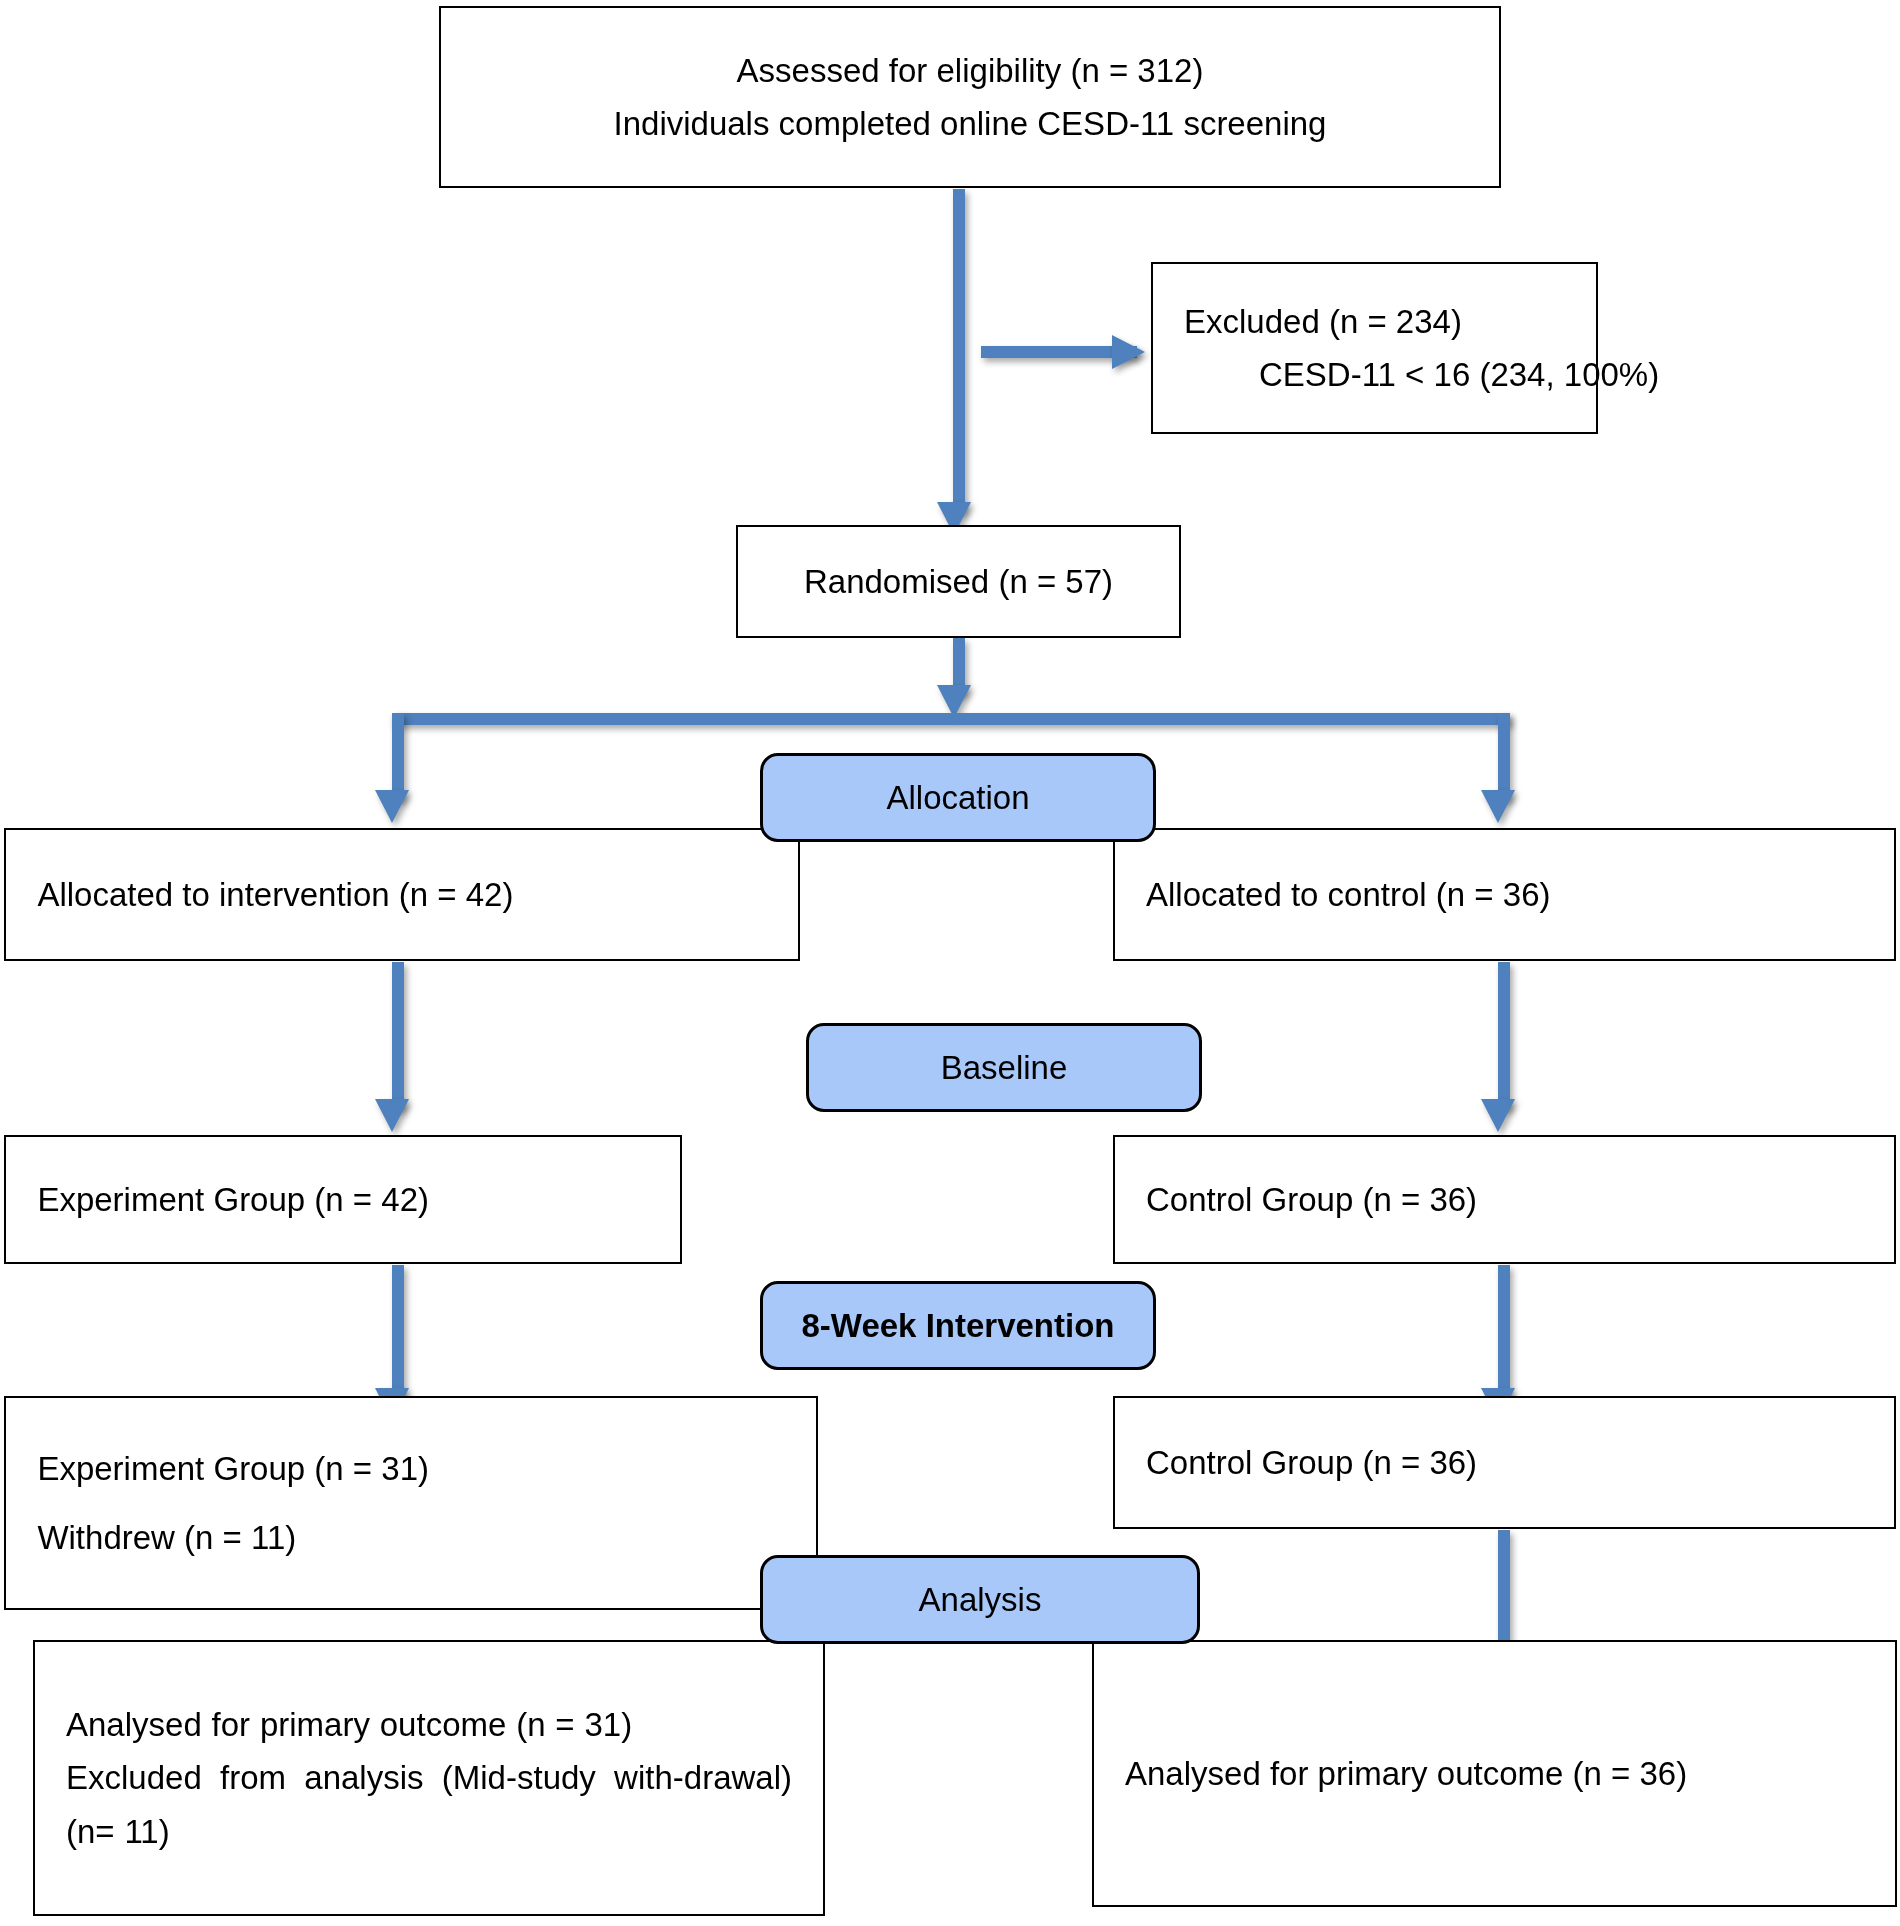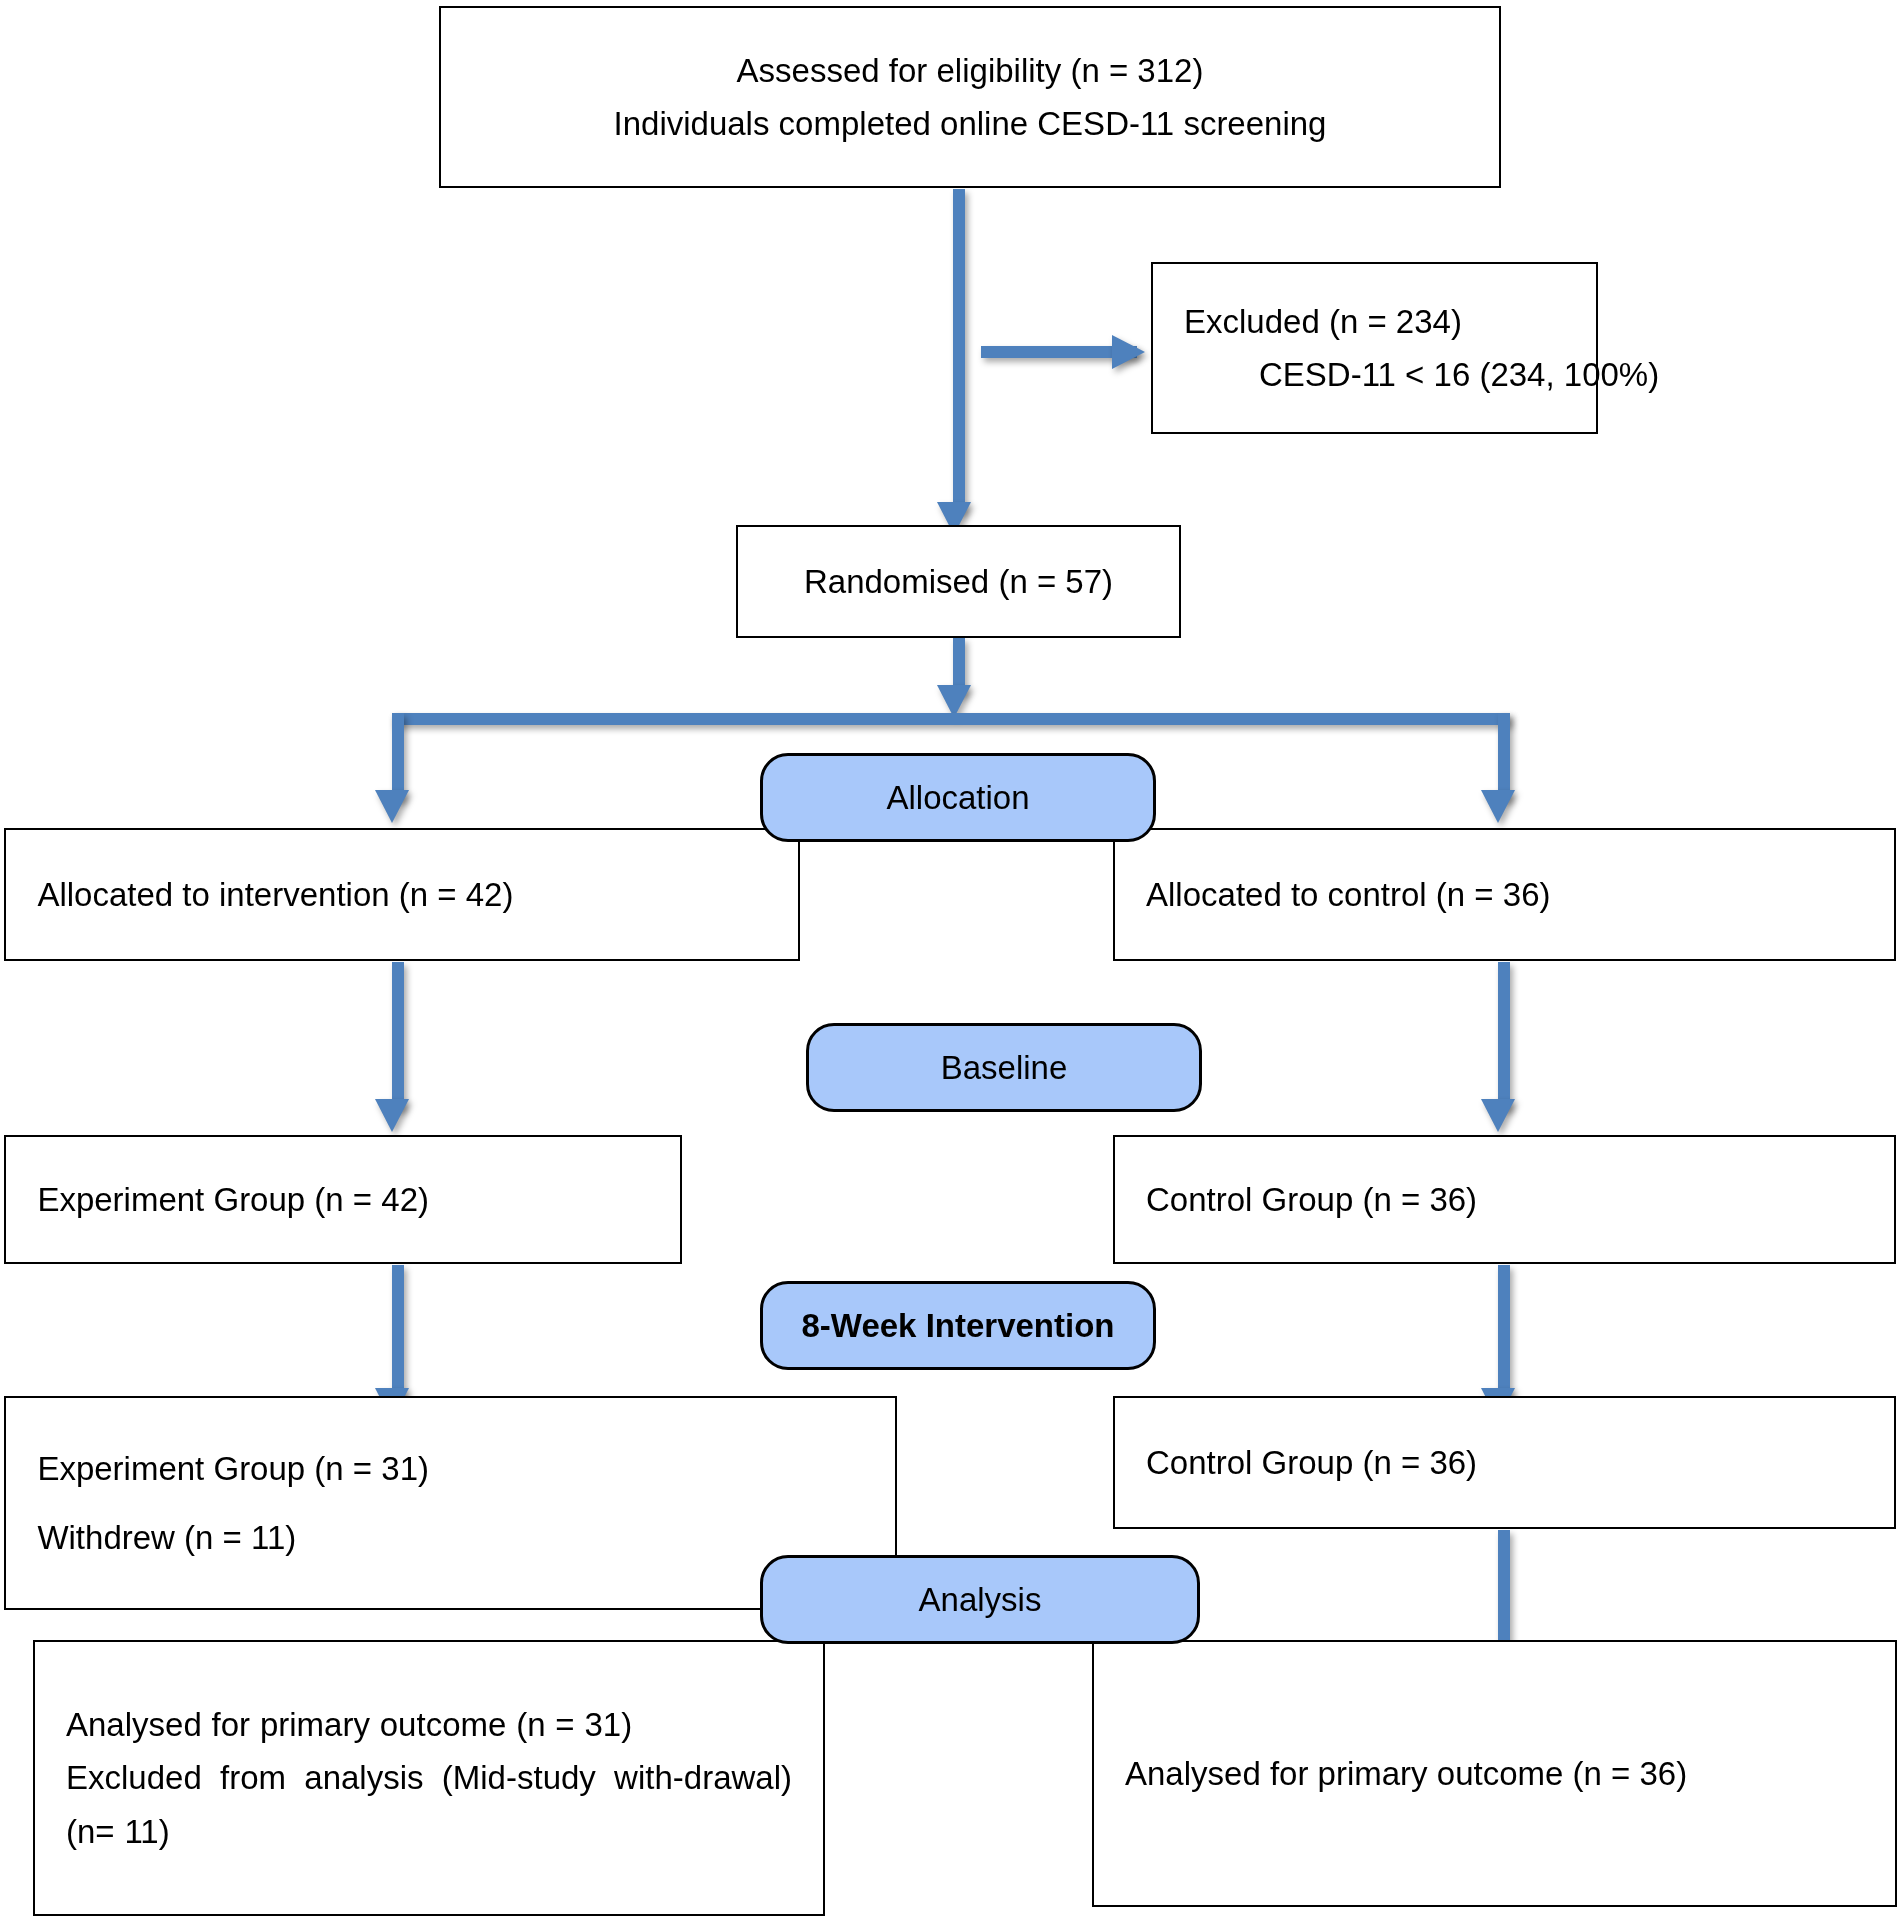--- a/index.html
+++ b/index.html
@@ -38,21 +38,21 @@
     text-align-last:left;
     word-spacing:0.02em;
   }
 
   
   .pill{
     position:absolute;
     box-sizing:border-box;
     background:#A8C8FA;
     border:3.1px solid #000000;
-    border-radius:28px;
+    border-radius:18px;
     display:flex;
     align-items:center;
     justify-content:center;
     z-index:40;
   }
   .pill span{
     font-size:33px;
     color:#000000;
     white-space:nowrap;
   }
@@ -162,21 +162,21 @@
 
   <div class="vline" style="left:392px;top:1265px;height:133px;"></div>
   <div class="arrowdown" style="left:375px;top:1388px;"></div>
   <div class="vline" style="left:1498px;top:1265px;height:133px;"></div>
   <div class="arrowdown" style="left:1481px;top:1388px;"></div>
 
   <div class="pill bold" style="left:760px;top:1281px;width:396px;height:89px;">
     <span>8-Week Intervention</span>
   </div>
 
-  <div class="box padl" style="left:4.4px;top:1396px;width:893px;height:214px;gap:16px;">
+  <div class="box padl" style="left:4.4px;top:1396px;width:814px;height:214px;gap:16px;">
     <div class="line">Experiment Group (n = 31)</div>
     <div class="line">Withdrew (n = 11)</div>
   </div>
   <div class="box padl" style="left:1113px;top:1396px;width:783px;height:133px;">
     <div class="line">Control Group (n = 36)</div>
   </div>
 
   <div class="vline" style="left:1498px;top:1530px;height:125px;"></div>
   <div class="arrowdown" style="left:1481px;top:1646px;"></div>
 

